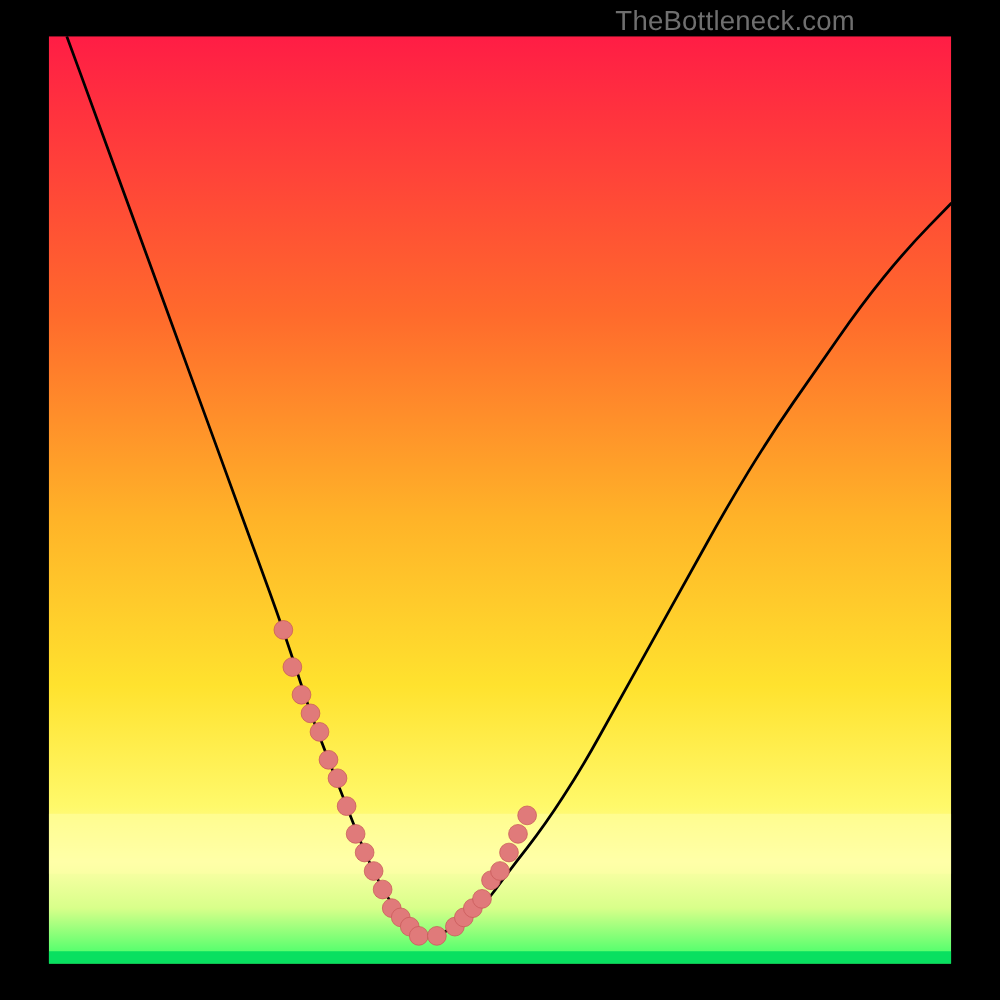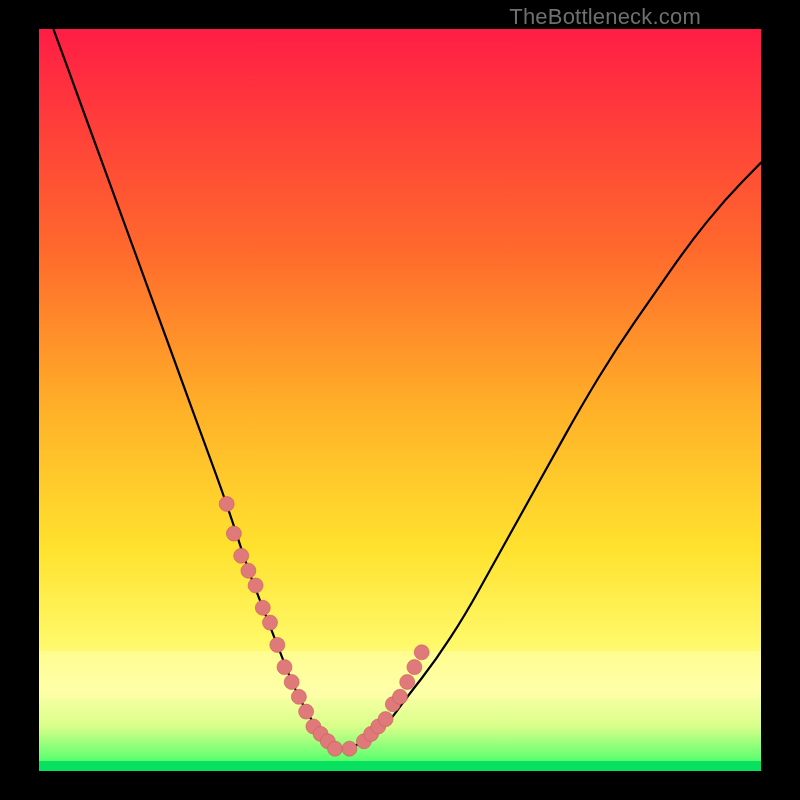--- a/index.html
+++ b/index.html
@@ -10,21 +10,20 @@
     background: #000;
     font-family: Arial, Helvetica, sans-serif;
     overflow: hidden;
   }
   .frame {
     position: absolute;
     left: 0; top: 0;
     width: 694px;
     height: 800px;
     background: #000;
-    padding-left: 17px;
   }
   .watermark {
     position: absolute;
     top: 4px;
     right: 10px;
     color: #6f6f6f;
     font-size: 22px;
     font-weight: 500;
     letter-spacing: 0.2px;
     z-index: 20;

